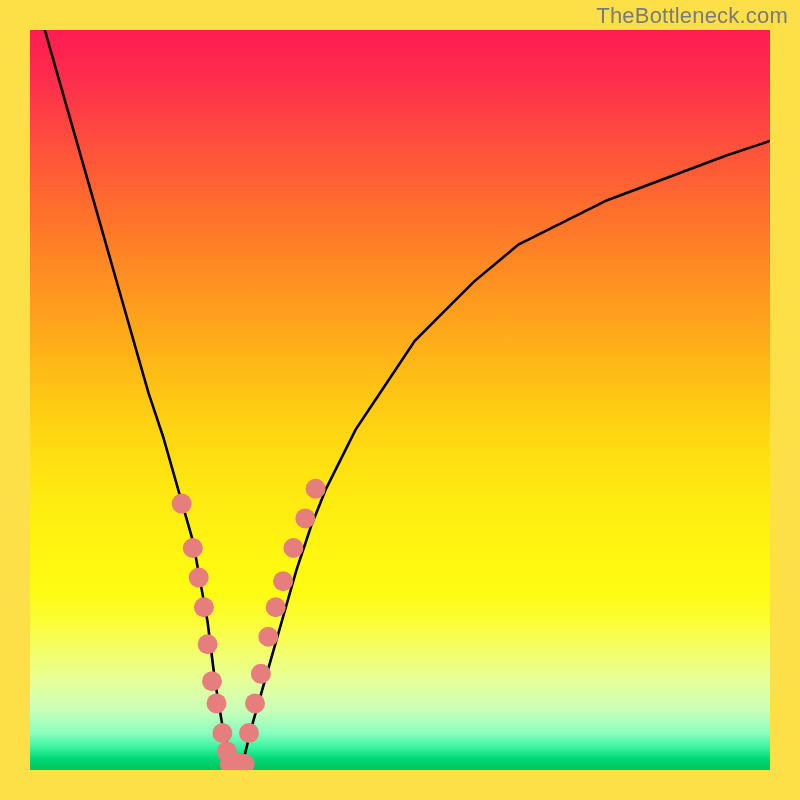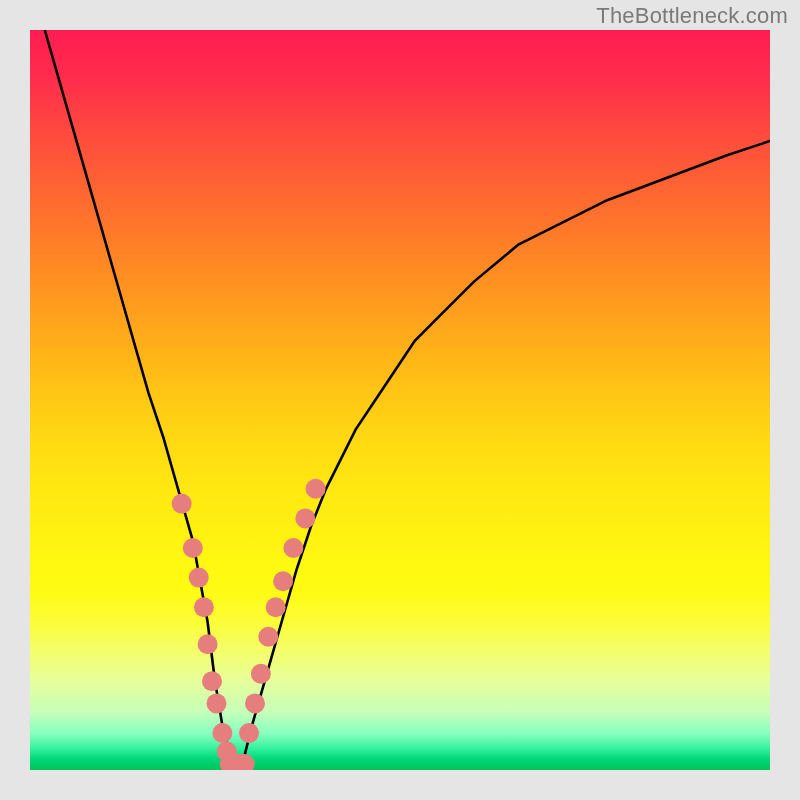--- a/index.html
+++ b/index.html
@@ -10,21 +10,21 @@
     overflow: hidden;
     background: #000;
     font-family: -apple-system, BlinkMacSystemFont, "Segoe UI", Arial, sans-serif;
   }
   .frame {
     position: absolute;
     left: 0;
     top: 0;
     width: 800px;
     height: 800px;
-    background: #e5e5e5;
+    background: #fde047;
   }
   .plot {
     position: absolute;
     left: 30px;
     top: 30px;
     width: 740px;
     height: 740px;
     overflow: hidden;
   }
   .gradient {

